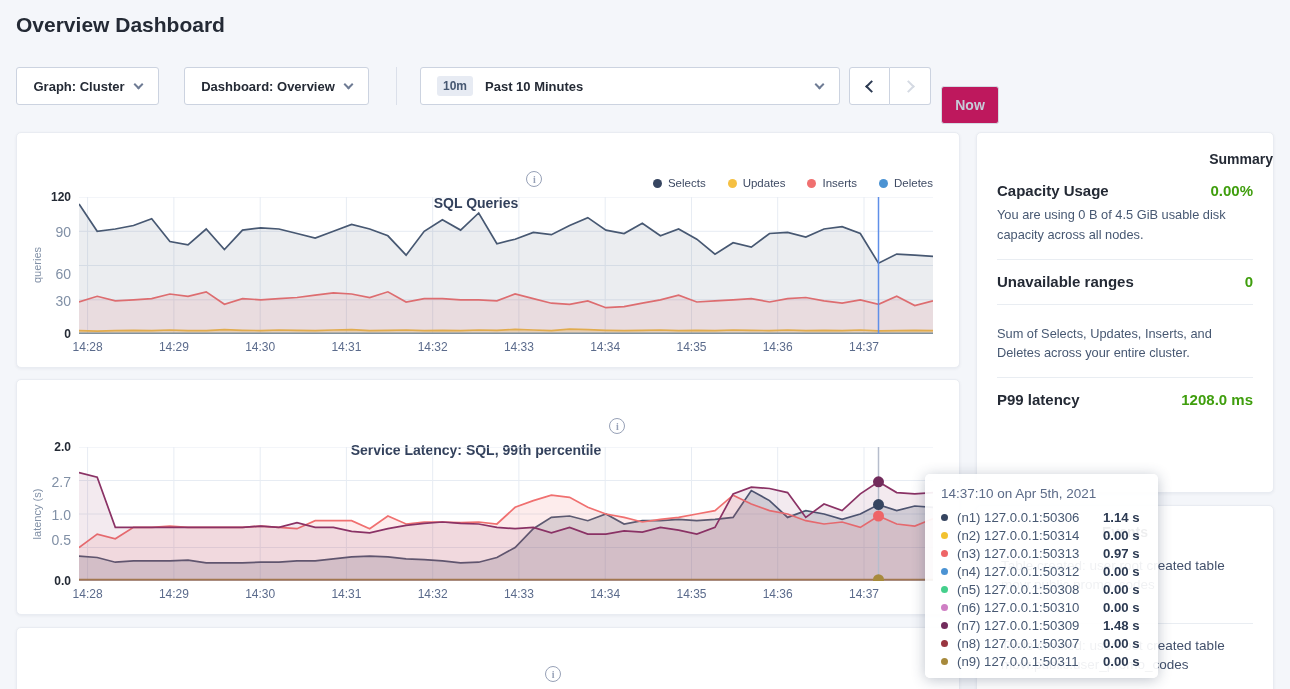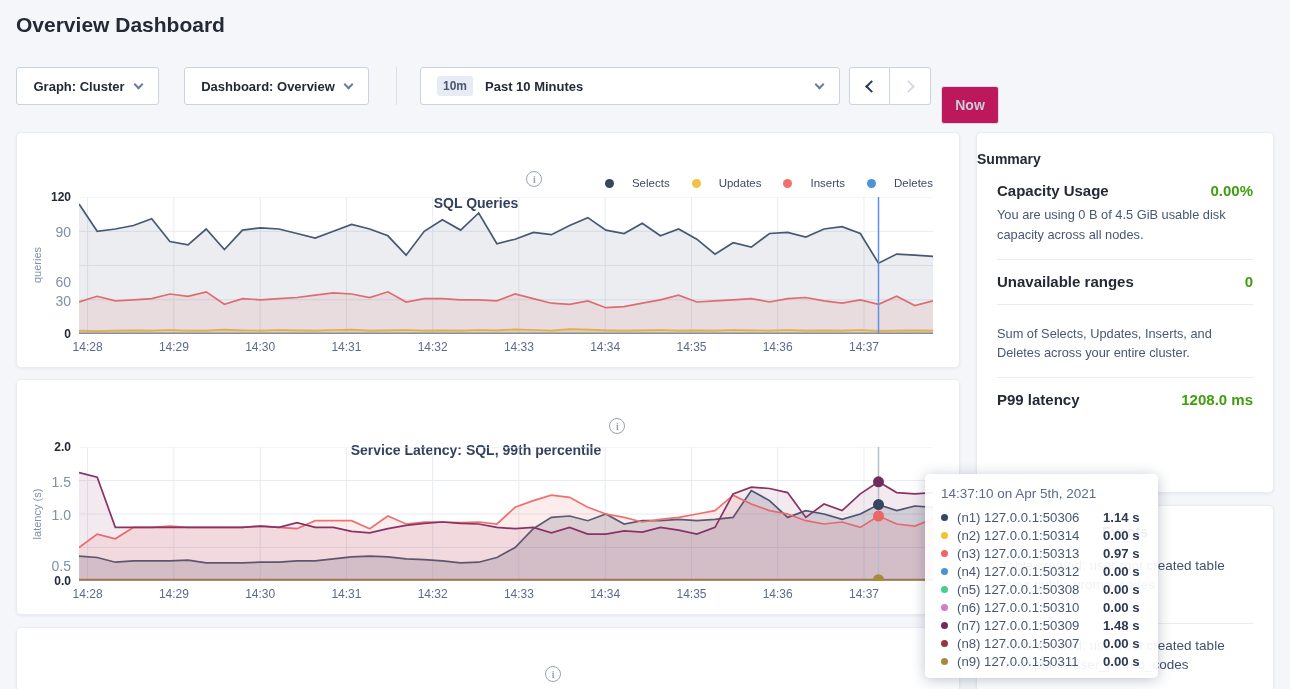--- a/index.html
+++ b/index.html
@@ -44,41 +44,41 @@
   .p-evt   { left:976px; top:505px; width:298px; height:200px; overflow:hidden; }
 
   .chart-head { position:absolute; left:0; top:14px; width:100%; display:flex;
                 align-items:center; justify-content:center; gap:8px; }
   .chart-title { font-size:14px; font-weight:700; color:#33415c;margin-top:48px; }
   .info-i { width:16px; height:16px; border:1px solid #97a1b7; border-radius:50%; color:#97a1b7;
             font-size:10px; font-weight:700; display:flex; align-items:center; justify-content:center;
             font-family:"Liberation Serif", serif; cursor:pointer; }
 
   .legend { position:absolute; top:44px; right:26px; display:flex; gap:22px; }
-  .leg-item { display:flex; align-items:center; gap:18px; cursor:pointer; }
+  .leg-item { display:flex; align-items:center; gap:6px; cursor:pointer; }
   .leg-dot { width:9px; height:9px; border-radius:50%; }
   .leg-lbl { font-size:11.5px; color:#3e4a63; }
 
   .plot { position:absolute; left:62px; }
   .p-sql .plot { top:64px; }
   .p-lat .plot { top:67px; }
   .ylabels { position:absolute; left:0; width:56px; }
   .p-sql .ylabels { top:64px; }
   .p-lat .ylabels { top:67px; }
   .ylabels span { position:absolute; right:2px; font-size:14px; color:#8190a6; text-align:right; }
   .ylabels span.bold { font-weight:700; color:#242a35; font-size:12px; }
   .xlabels { position:absolute; left:62px; top:207px; width:854px; height:16px; }
   .xlabels span { position:absolute; transform:translateX(-50%); font-size:12px; color:#5b6b8c; }
   .axis-title { position:absolute; left:20px; font-size:11px; color:#8190a6;
                 transform:translate(-50%,-50%) rotate(-90deg); white-space:nowrap; }
   .p-sql .axis-title { top:132px; }
   .p-lat .axis-title { top:134px; }
 
   
-  .sum-title { text-align:left; font-size:14px; font-weight:700; color:#242a35; padding:18px 0 2px; }
+  .sum-title { text-align:right; font-size:14px; font-weight:700; color:#242a35; padding:18px 0 2px; }
   .sum-body { padding:0 20px; }
   .srow { border-bottom:1px solid #e9edf2; padding:13px 0 14px; }
   .srow:last-child { border-bottom:none; }
   .srow-line { display:flex; align-items:baseline; }
   .s-label { font-size:15px; font-weight:700; color:#242a35; }
   .s-link { font-size:14px; font-weight:700; color:#2457e0; margin-left:10px; cursor:pointer; }
   .s-value { margin-left:auto; font-size:15px; font-weight:700; color:#3f9e0d; }
   .s-desc { font-size:12.8px; color:#475872; line-height:1.55; margin-top:6px; }
 
   
@@ -148,21 +148,21 @@
         </div>
         <div class="leg-item">
           <span class="leg-dot" style="background:#4b93d3"></span>
           <span class="leg-lbl">Deletes</span>
         </div>
       </div>
     <span class="axis-title">queries</span>
     <div class="ylabels">
         <span class="bold" style="top: -7px;">120</span>
         <span style="top: 27.25px;">90</span>
-        <span style="top: 77px; margin-left: 8px;">60</span>
+        <span style="top: 69px; margin-left: 8px;">60</span>
         <span style="top: 95.75px;">30</span>
         <span class="bold" style="top: 130px;">0</span>
       </div>
     <div class="plot"><svg width="854" height="137" viewBox="0 0 854 137">
           <line x1="8.6" y1="0" x2="8.6" y2="137" stroke="#e7ecf3"></line>
           <line x1="94.9" y1="0" x2="94.9" y2="137" stroke="#e7ecf3"></line>
           <line x1="181.2" y1="0" x2="181.2" y2="137" stroke="#e7ecf3"></line>
           <line x1="267.4" y1="0" x2="267.4" y2="137" stroke="#e7ecf3"></line>
           <line x1="353.7" y1="0" x2="353.7" y2="137" stroke="#e7ecf3"></line>
           <line x1="439.9" y1="0" x2="439.9" y2="137" stroke="#e7ecf3"></line>
@@ -199,23 +199,23 @@
   </div>
 
   <div class="panel p-lat">
     <div class="chart-head">
       <span class="chart-title">Service Latency: SQL, 99th percentile</span>
       <span class="info-i">i</span>
     </div>
     <span class="axis-title">latency (s)</span>
     <div class="ylabels">
         <span class="bold" style="top: -7px;">2.0</span>
-        <span style="top: 26.5px;">1.5</span>
+        <span style="top: 26.5px;">2.7</span>
         <span style="top: 60px;">1.0</span>
-        <span style="top: 111px; margin-left: 12px;">0.5</span>
+        <span style="top: 85px; margin-left: 12px;">0.5</span>
         <span class="bold" style="top: 127px;">0.0</span>
       </div>
     <div class="plot"><svg width="854" height="134" viewBox="0 0 854 134">
           <line x1="8.6" y1="0" x2="8.6" y2="134" stroke="#e7ecf3"></line>
           <line x1="94.9" y1="0" x2="94.9" y2="134" stroke="#e7ecf3"></line>
           <line x1="181.2" y1="0" x2="181.2" y2="134" stroke="#e7ecf3"></line>
           <line x1="267.4" y1="0" x2="267.4" y2="134" stroke="#e7ecf3"></line>
           <line x1="353.7" y1="0" x2="353.7" y2="134" stroke="#e7ecf3"></line>
           <line x1="439.9" y1="0" x2="439.9" y2="134" stroke="#e7ecf3"></line>
           <line x1="526.2" y1="0" x2="526.2" y2="134" stroke="#e7ecf3"></line>

